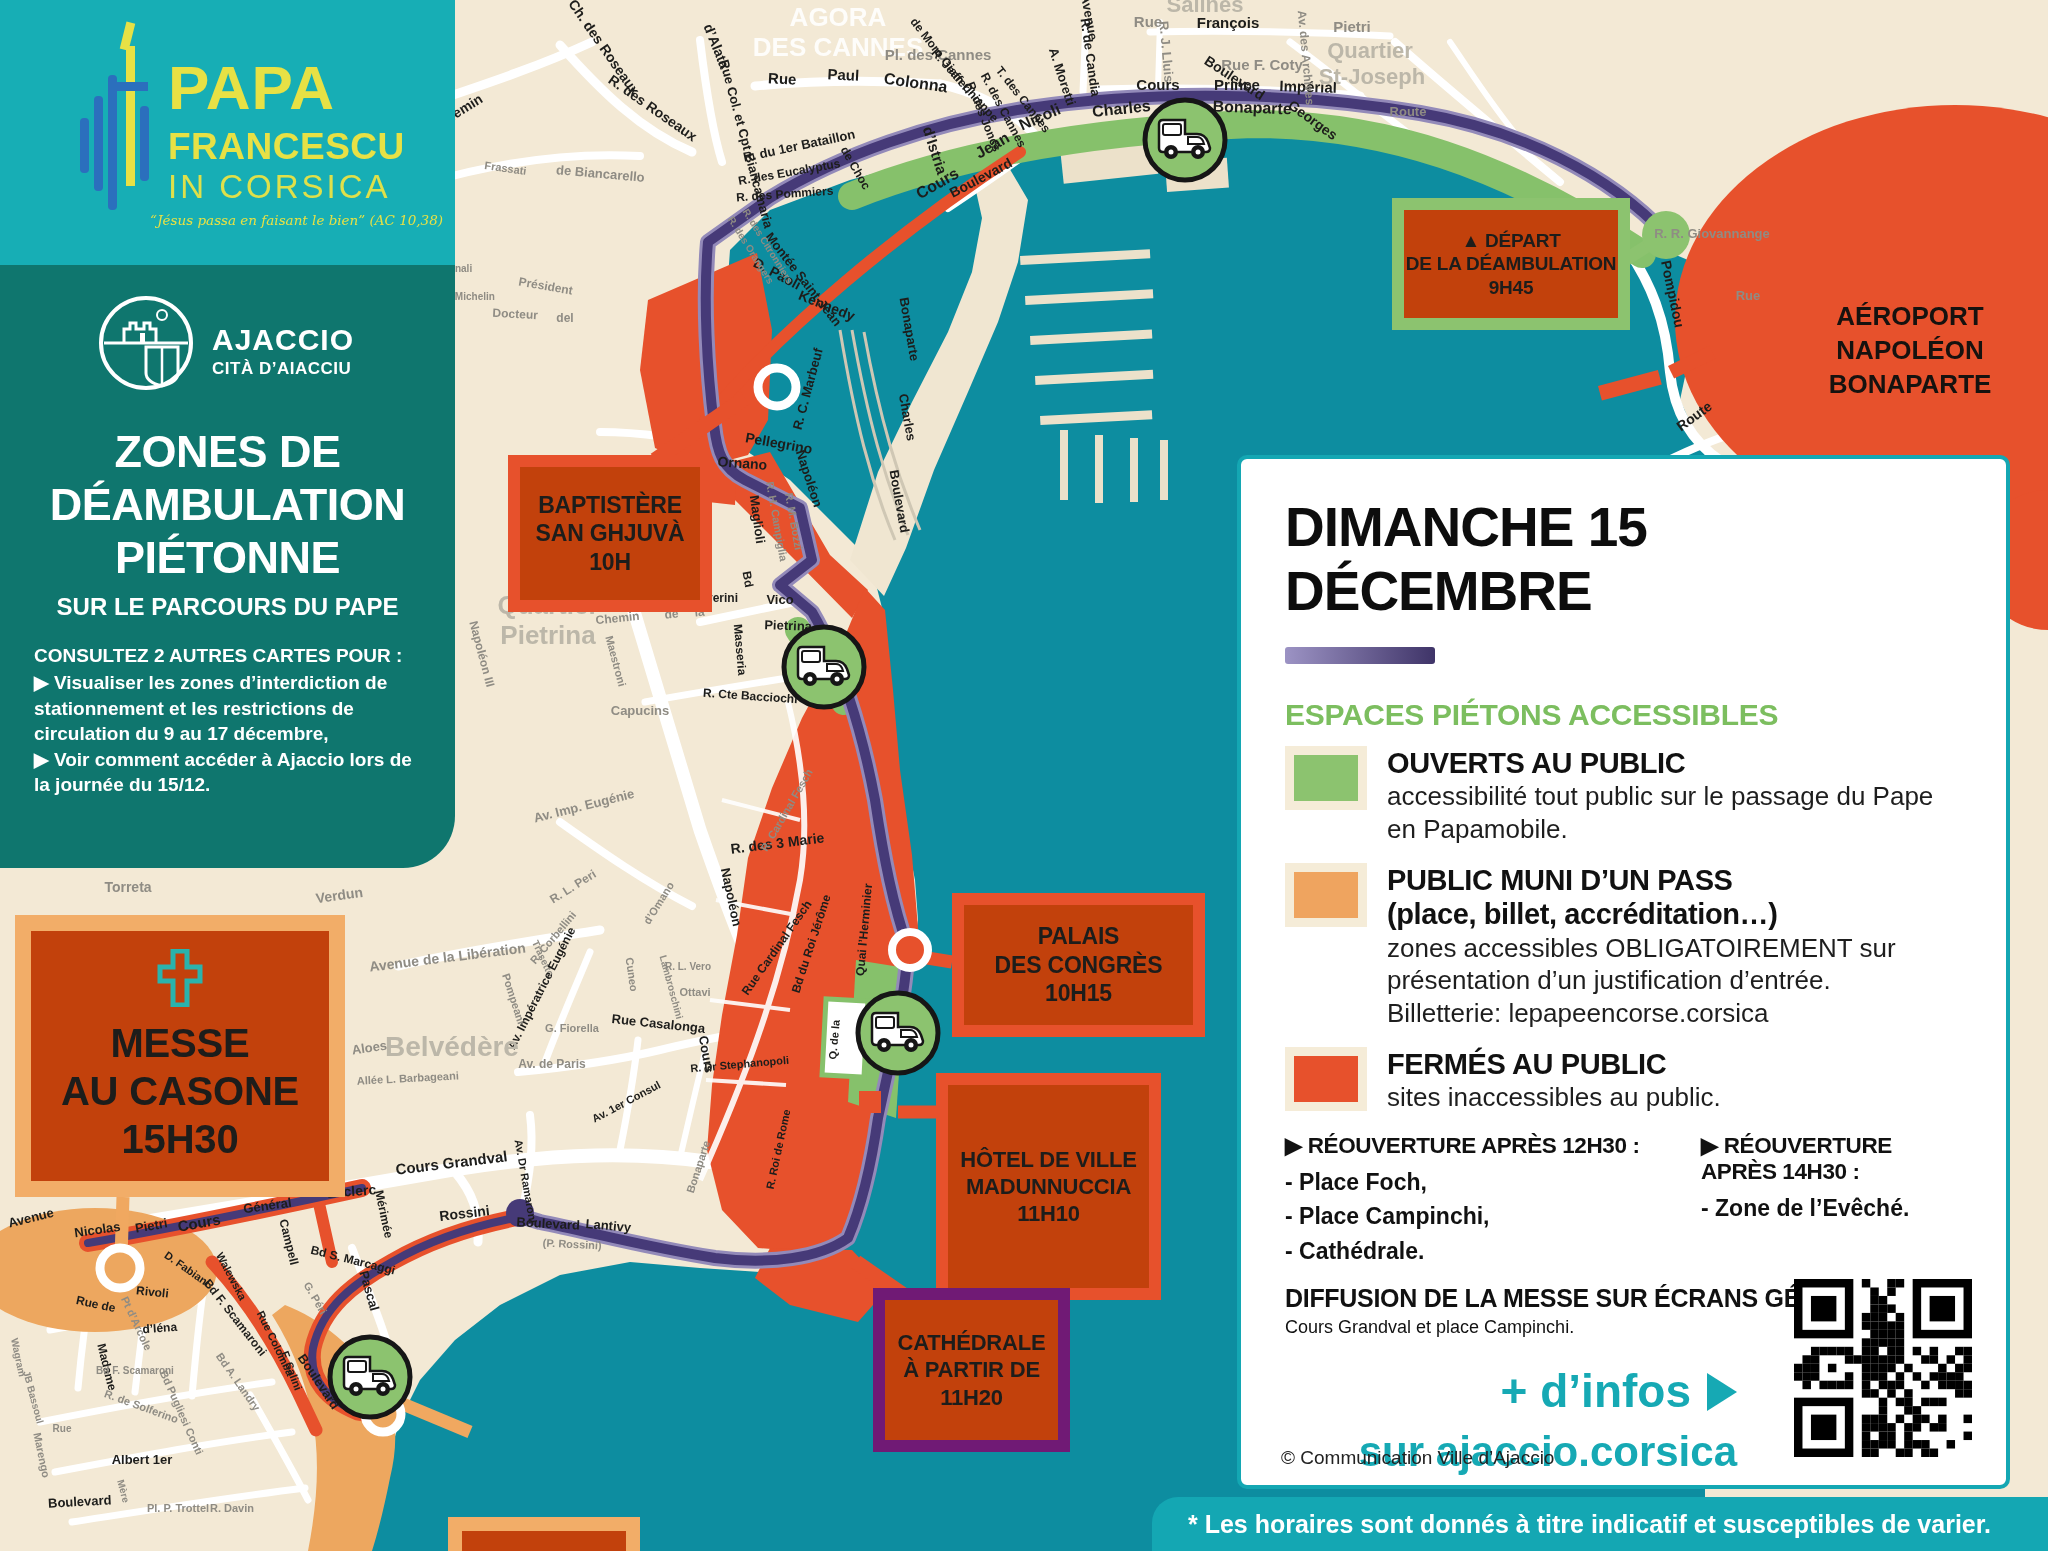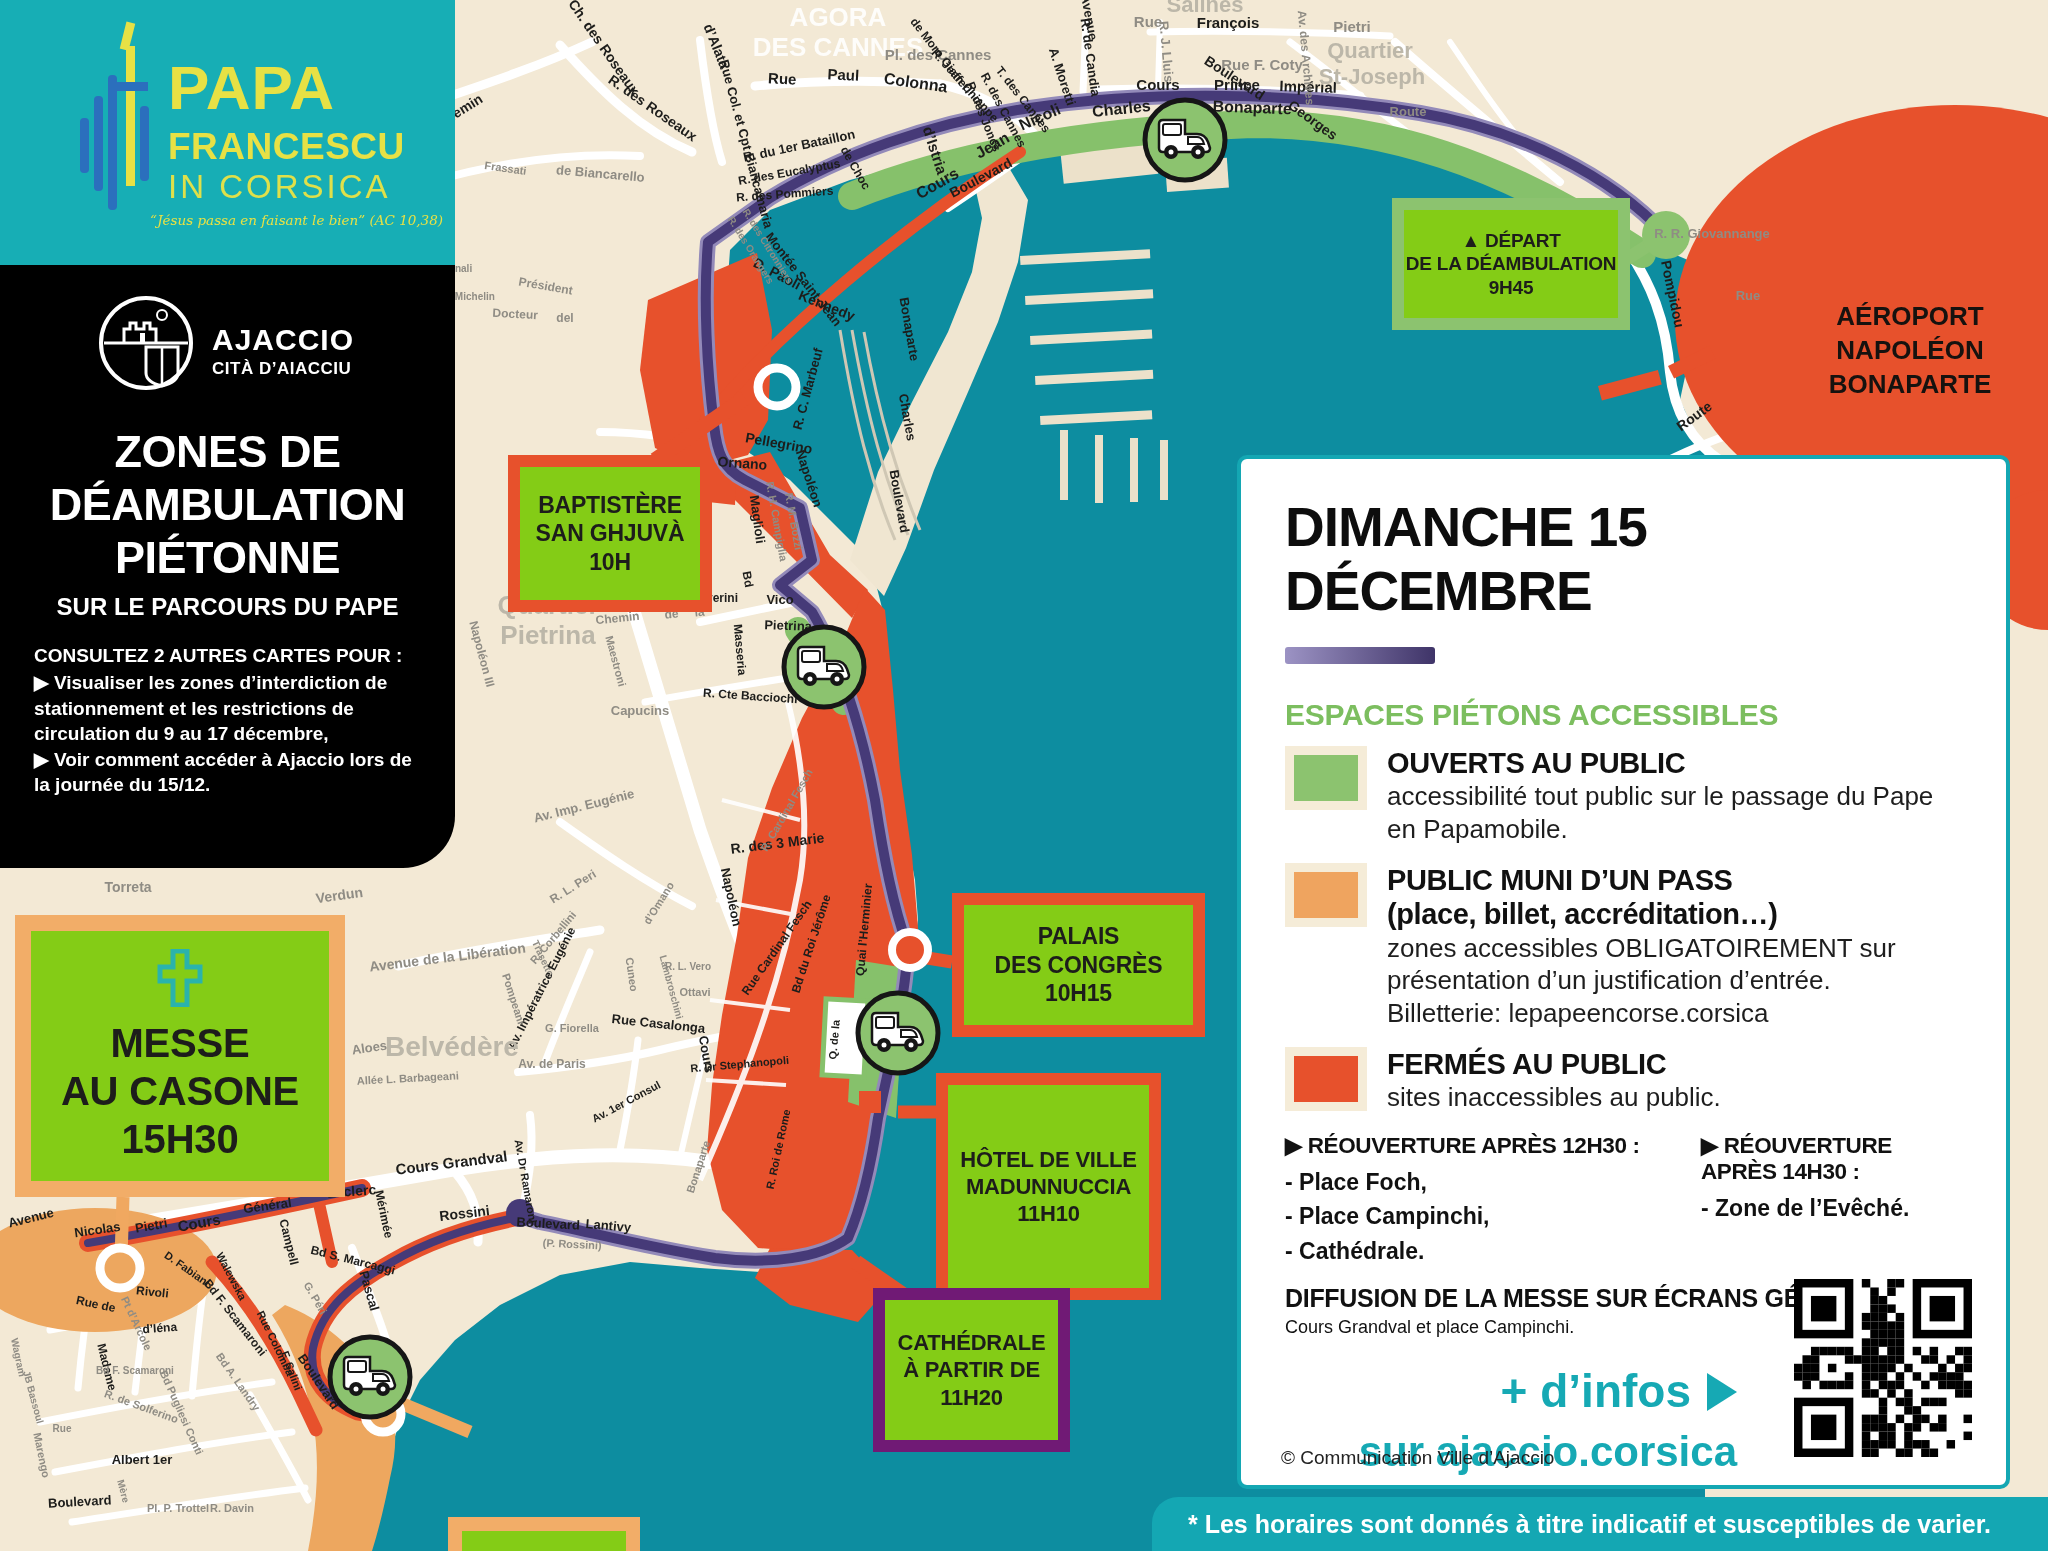--- a/index.html
+++ b/index.html
@@ -7,33 +7,33 @@
     font-family:"Liberation Sans",sans-serif;background:#f3e9d5;}
   .map-svg{position:absolute;left:0;top:0;z-index:0;}
 
   
   #brand{position:absolute;left:0;top:0;width:455px;height:265px;background:#17aeb5;z-index:10;}
   #brand .t1{position:absolute;left:168px;top:52px;font-size:62px;font-weight:900;color:#e7e145;letter-spacing:1px;}
   #brand .t2{position:absolute;left:168px;top:126px;font-size:37px;font-weight:900;color:#e7e145;letter-spacing:.5px;}
   #brand .t3{position:absolute;left:168px;top:168px;font-size:33px;font-weight:400;color:#dfe04a;letter-spacing:3px;}
   #brand .tag{position:absolute;left:150px;top:212px;font-size:13.5px;font-style:italic;
     font-family:"DejaVu Serif",serif;color:#e7e145;}
-  #sidebar{position:absolute;left:0;top:265px;width:455px;height:603px;background:#000000;
+  #sidebar{position:absolute;left:0;top:265px;width:455px;height:603px;background:#0f766e;
     border-radius:0 0 52px 0;z-index:10;color:#fff;}
   #sidebar .crest{position:absolute;left:96px;top:28px;}
   #sidebar .city{position:absolute;left:212px;top:58px;font-size:30px;font-weight:800;letter-spacing:1px;}
   #sidebar .citysub{position:absolute;left:212px;top:94px;font-size:17px;font-weight:700;letter-spacing:.5px;}
   #sidebar .ztitle{position:absolute;left:0;top:160px;width:455px;text-align:center;
     font-size:45px;font-weight:900;line-height:1.18;letter-spacing:-0.5px;}
   #sidebar .zsub{position:absolute;left:0;top:328px;width:455px;text-align:center;font-size:24px;font-weight:800;}
   #sidebar .note{position:absolute;left:34px;top:378px;width:392px;font-size:19px;font-weight:700;line-height:1.34;}
   #sidebar .note .nt{margin-bottom:2px;}
 
   
-  .callout{position:absolute;background:#84cc16;display:flex;flex-direction:column;align-items:center;
+  .callout{position:absolute;background:#c2410c;display:flex;flex-direction:column;align-items:center;
     justify-content:center;text-align:center;font-weight:800;color:#1d1d1b;line-height:1.24;
     letter-spacing:-0.2px;z-index:5;box-sizing:border-box;}
   .co-depart{left:1392px;top:198px;width:238px;height:132px;border:12px solid #8cc36f;font-size:19px;}
   .co-bapt{left:508px;top:455px;width:204px;height:157px;border:12px solid #e7512c;font-size:23px;}
   .co-palais{left:952px;top:893px;width:253px;height:144px;border:12px solid #e7512c;font-size:23px;}
   .co-hotel{left:936px;top:1073px;width:225px;height:227px;border:12px solid #e7512c;font-size:22px;}
   .co-cath{left:873px;top:1288px;width:197px;height:164px;border:12px solid #701a75;font-size:22px;}
   .co-miot{left:448px;top:1488px;width:192px;height:125px;border:14px solid #f2ad68;font-size:23px;margin-top:29px;}
   .co-messe{left:15px;top:915px;width:330px;height:282px;border:16px solid #f2ad68;font-size:40px;font-weight:900;}
   .co-messe .ln{line-height:1.2;}

